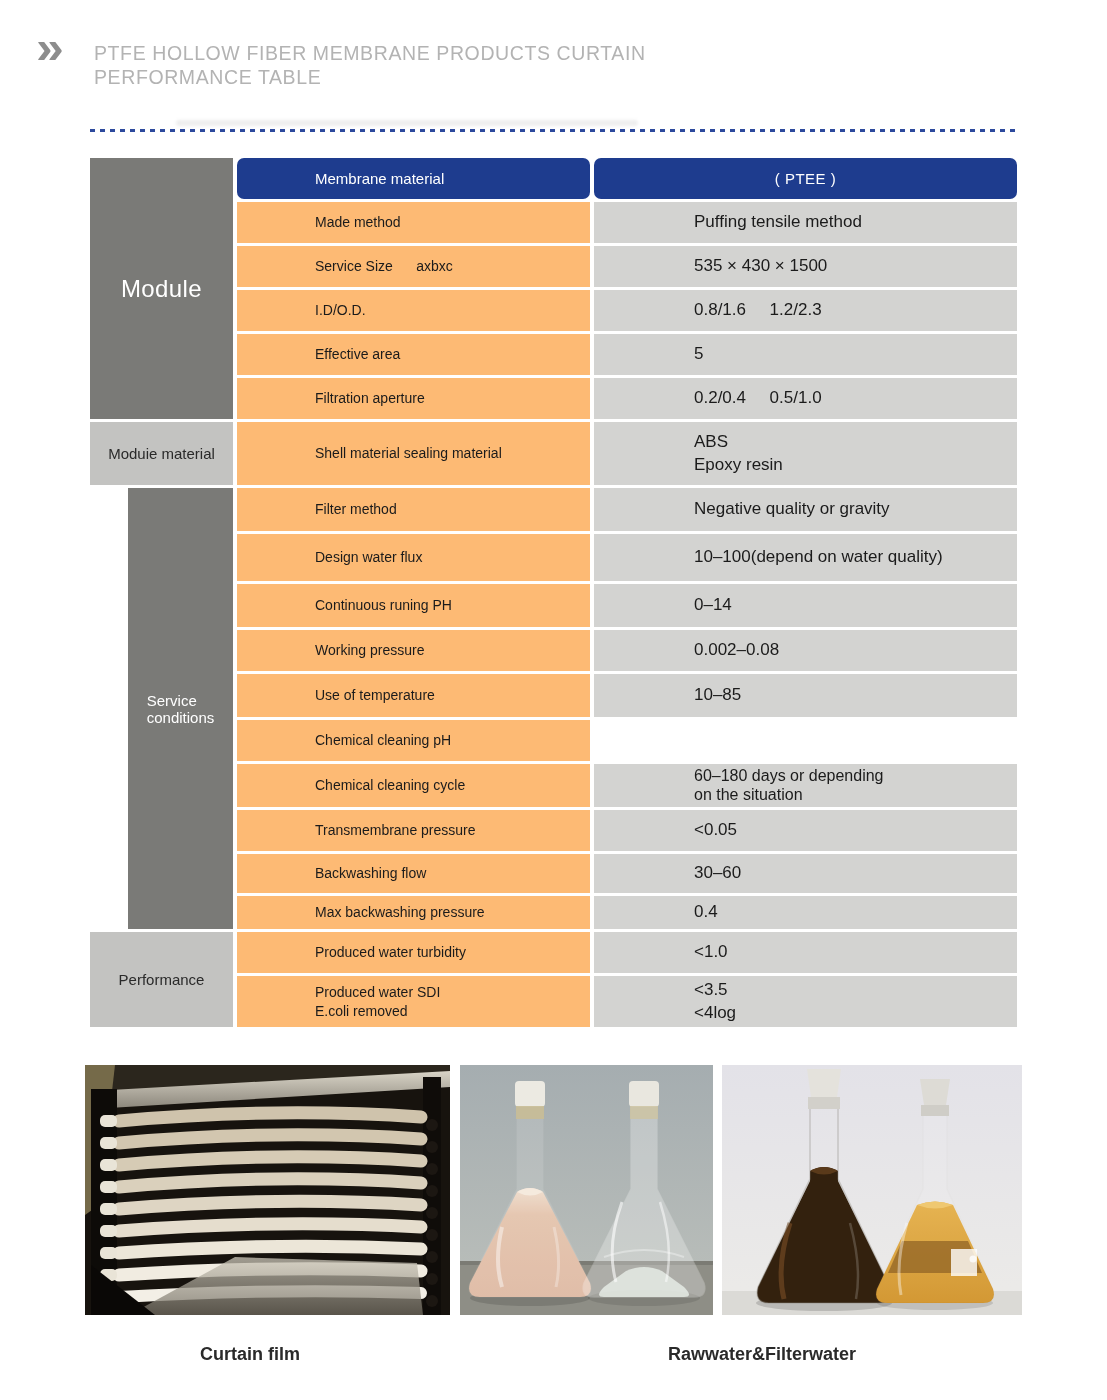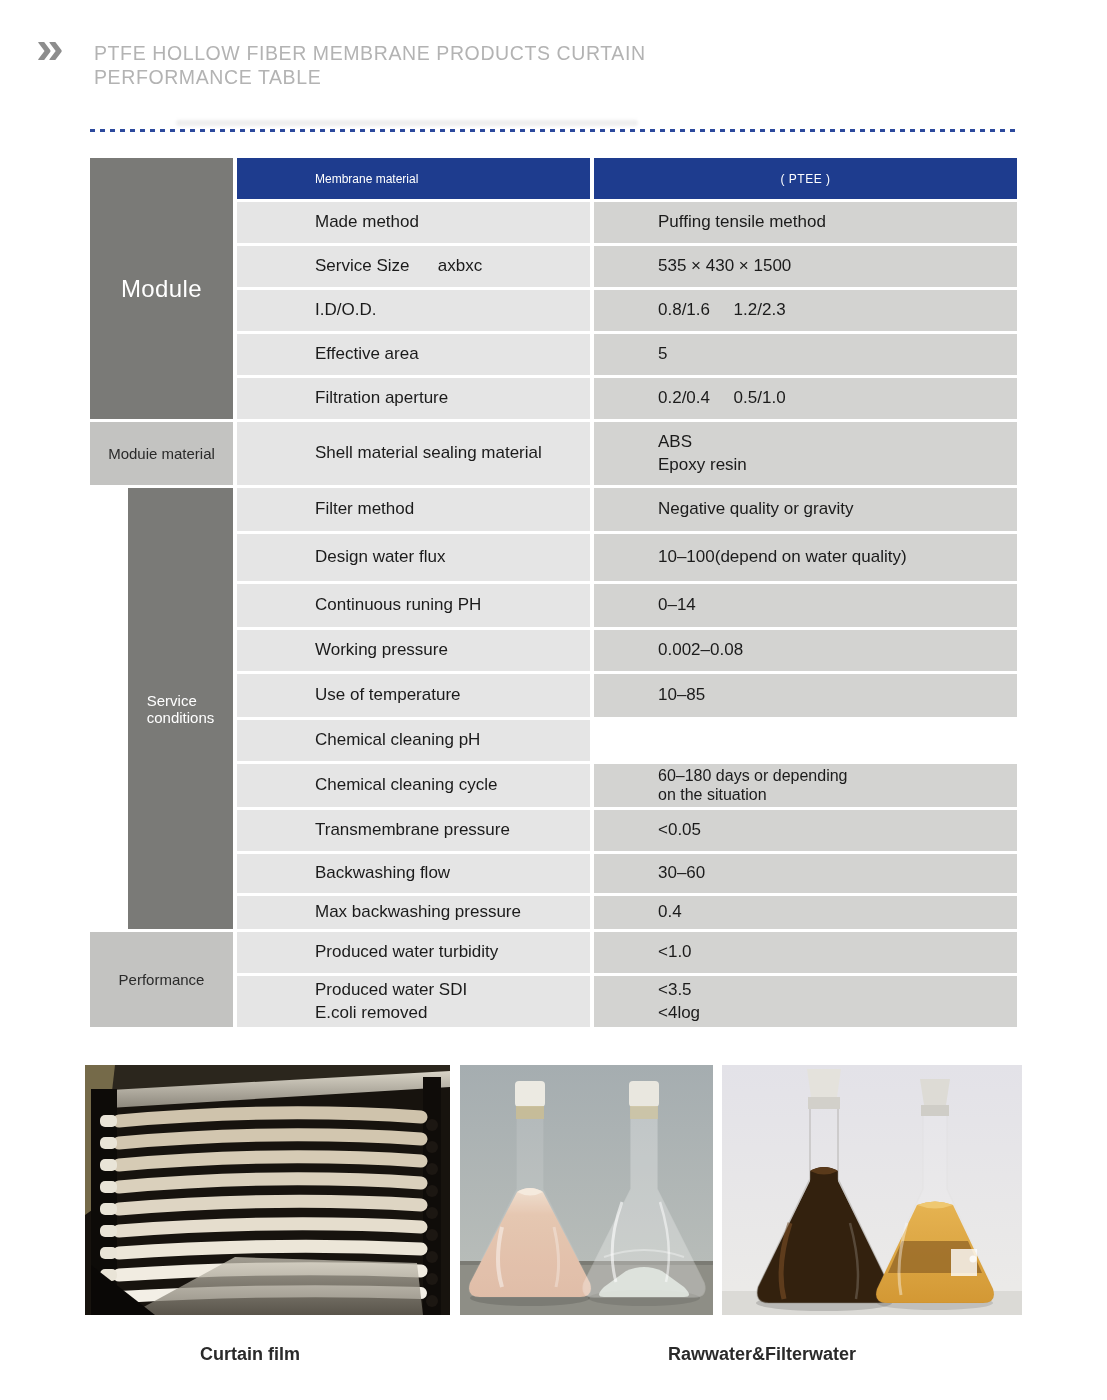--- a/index.html
+++ b/index.html
@@ -32,27 +32,27 @@
     display:grid;grid-template-columns:143px 353px 423px;
     grid-template-rows:41px 41px 41px 41px 41px 41px 63px 43px 47px 43px 41px 43px 41px 43px 41px 39px 33px 41px 51px;
     column-gap:4px;row-gap:3px;
   }
   .sec{display:flex;align-items:center;justify-content:center;text-align:center;
        font-size:15px;white-space:pre-line;grid-column:1;}
   .sec.dark{background:#7a7a77;color:#ffffff;}
   .sec.light{background:#c3c3c1;color:#2a2a2a;}
   .sec.big{font-size:24px;letter-spacing:.4px;}
   .sec.two{text-align:left;margin-left:38px;}
-  .hcell{background:#1e3c8e;color:#ffffff;font-size:12px;display:flex;align-items:center;}
+  .hcell{background:#1e3c8e;color:#ffffff;font-size:15px;display:flex;align-items:center;border-radius:7px;}
   .h-mid{grid-column:2;grid-row:1;padding-left:78px;}
   .h-val{grid-column:3;grid-row:1;justify-content:center;letter-spacing:.5px;}
-  .lbl{grid-column:2;background:#e5e5e5;color:#1b1b1b;font-size:17px;
+  .lbl{grid-column:2;background:#fdba74;color:#1b1b1b;font-size:14px;
        display:flex;align-items:center;padding-left:78px;white-space:pre-wrap;line-height:1.3;}
   .val{grid-column:3;background:#d3d3d1;color:#1b1b1b;font-size:17px;
-       display:flex;align-items:center;padding-left:64px;white-space:pre-wrap;line-height:1.35;}
+       display:flex;align-items:center;padding-left:100px;white-space:pre-wrap;line-height:1.35;}
   .val.sm{font-size:16px;line-height:1.18;}
   
   .photo{position:absolute;top:1065px;height:250px;}
   .photo svg{display:block;width:100%;height:100%;}
   #photo1{left:85px;width:365px;}
   #photo2{left:460px;width:253px;}
   #photo3{left:722px;width:300px;}
   .caption{position:absolute;top:1344px;font-size:18px;font-weight:600;color:#2a2a2a;text-align:center;}
   #cap1{left:85px;width:330px;}
   #cap2{left:481px;width:562px;}

